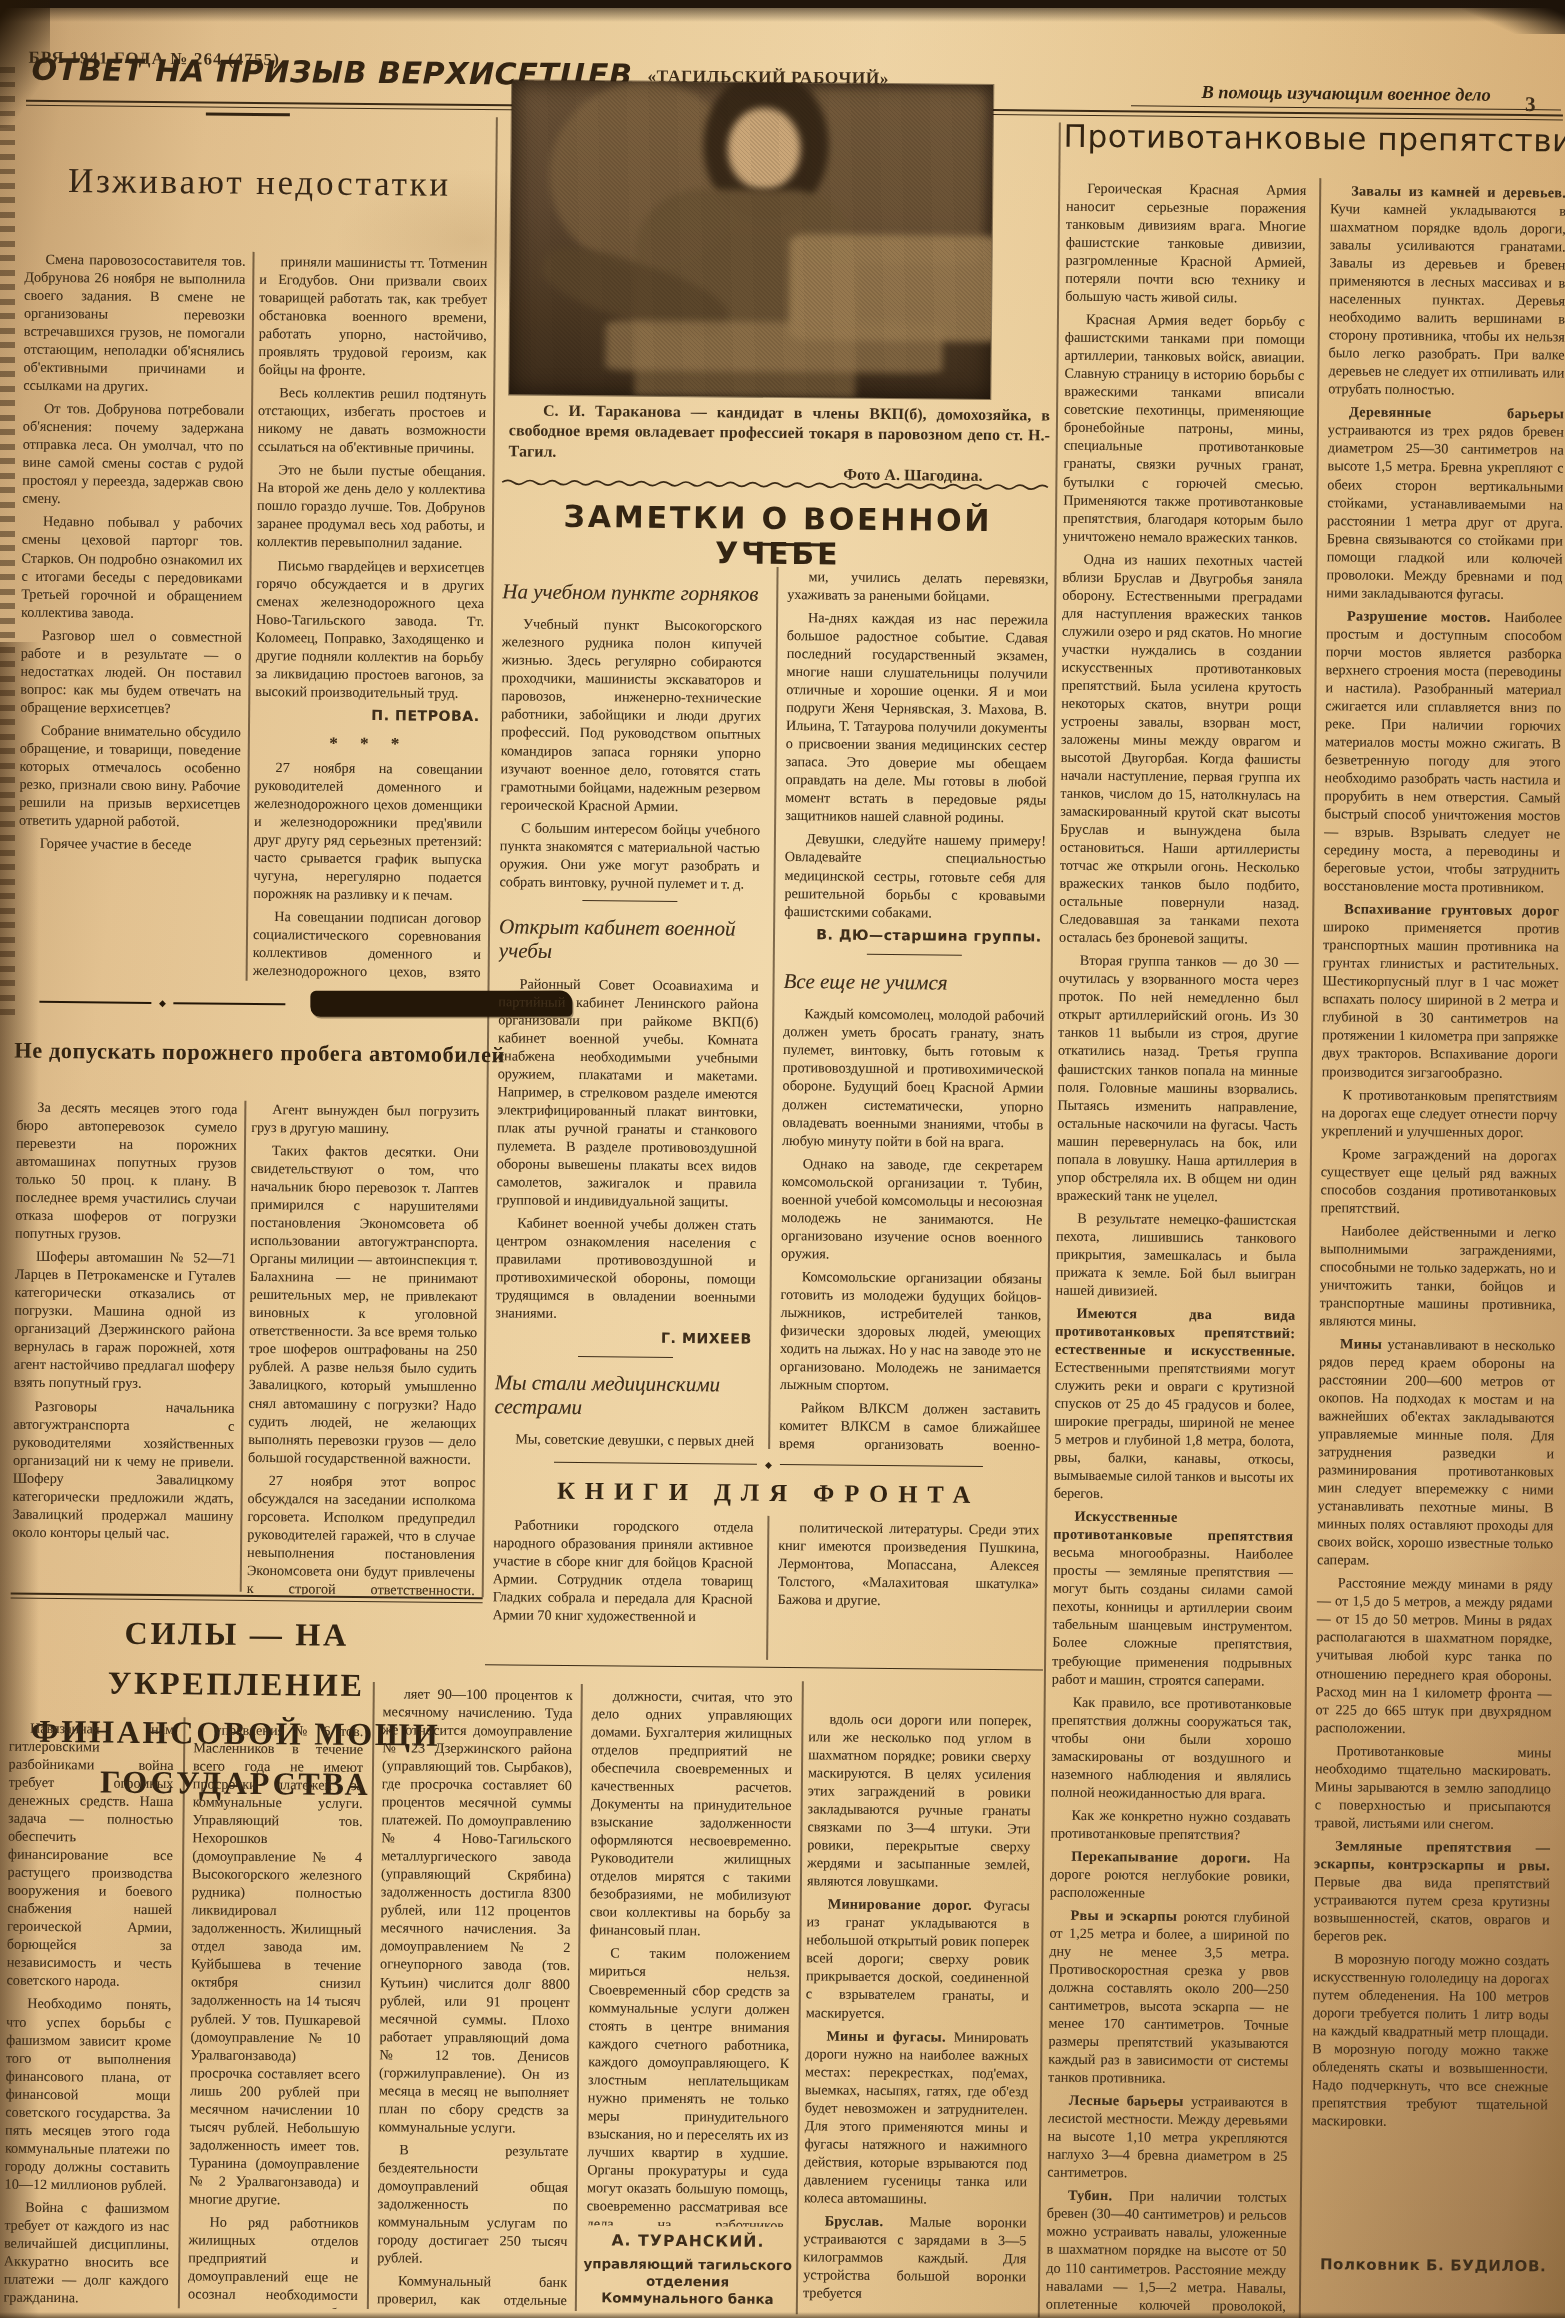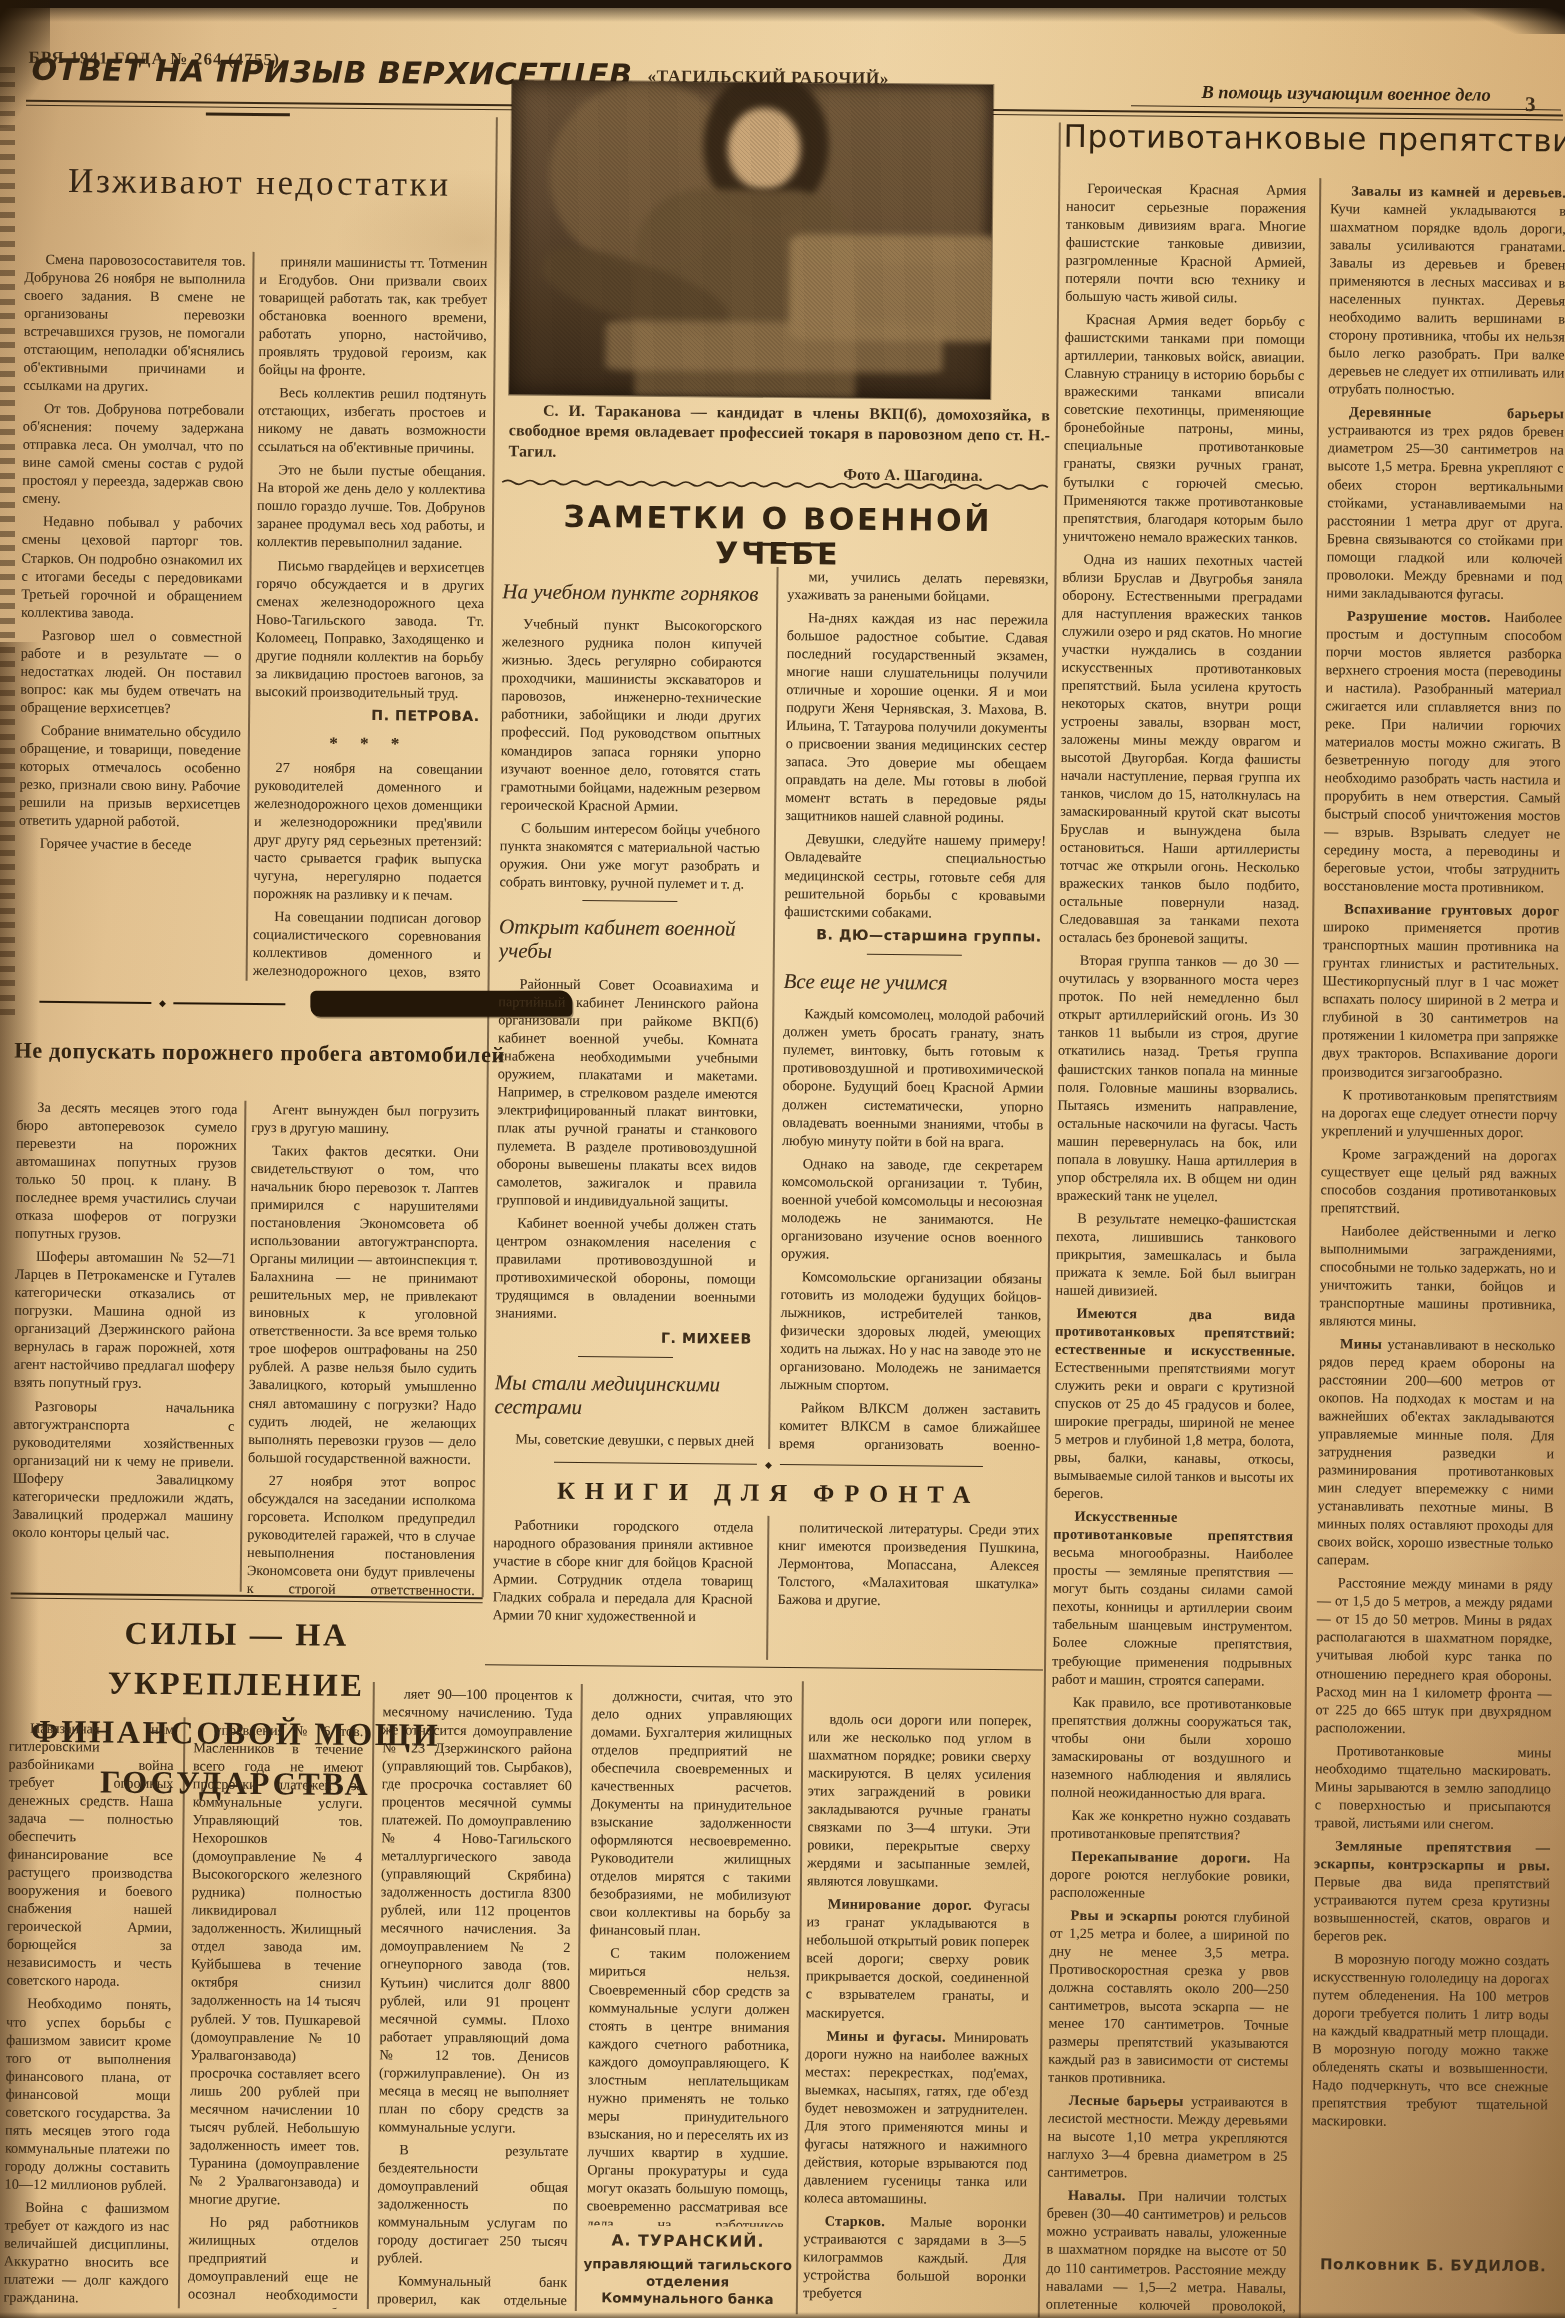--- a/index.html
+++ b/index.html
@@ -262,41 +262,41 @@
         <p>Одна из наших пехотных частей вблизи Бруслав и Двугробья заняла оборону. Естественными преградами для наступления вражеских танков служили озеро и ряд скатов. Но многие участки нуждались в создании искусственных противотанковых препятствий. Была усилена крутость некоторых скатов, внутри рощи устроены завалы, взорван мост, заложены мины между оврагом и высотой Двугорбая. Когда фашисты начали наступление, первая группа их танков, числом до 15, натолкнулась на замаскированный крутой скат высоты Бруслав и вынуждена была остановиться. Наши артиллеристы тотчас же открыли огонь. Несколько вражеских танков было подбито, остальные повернули назад. Следовавшая за танками пехота осталась без броневой защиты.</p>
         <p>Вторая группа танков — до 30 — очутилась у взорванного моста через проток. По ней немедленно был открыт артиллерийский огонь. Из 30 танков 11 выбыли из строя, другие откатились назад. Третья группа фашистских танков попала на минные поля. Головные машины взорвались. Пытаясь изменить направление, остальные наскочили на фугасы. Часть машин перевернулась на бок, или попала в ловушку. Наша артиллерия в упор обстреляла их. В общем ни один вражеский танк не уцелел.</p>
         <p>В результате немецко-фашистская пехота, лишившись танкового прикрытия, замешкалась и была прижата к земле. Бой был выигран нашей дивизией.</p>
         <p><b>Имеются два вида противотанковых препятствий: естественные и искусственные. </b>Естественными препятствиями могут служить реки и овраги с крутизной спусков от 25 до 45 градусов и более, широкие преграды, шириной не менее 5 метров и глубиной 1,8 метра, болота, рвы, балки, канавы, откосы, вымываемые силой танков и высоты их берегов.</p>
         <p><b>Искусственные противотанковые препятствия </b>весьма многообразны. Наиболее просты — земляные препятствия — могут быть созданы силами самой пехоты, конницы и артиллерии своим табельным шанцевым инструментом. Более сложные препятствия, требующие применения подрывных работ и машин, строятся саперами.</p>
         <p>Как правило, все противотанковые препятствия должны сооружаться так, чтобы они были хорошо замаскированы от воздушного и наземного наблюдения и являлись полной неожиданностью для врага.</p>
         <p>Как же конкретно нужно создавать противотанковые препятствия?</p>
         <p><b>Перекапывание дороги. </b>На дороге роются неглубокие ровики, расположенные</p>
         <p><b>Рвы и эскарпы </b>роются глубиной от 1,25 метра и более, а шириной по дну не менее 3,5 метра. Противоскоростная срезка у рвов должна составлять около 200—250 сантиметров, высота эскарпа — не менее 170 сантиметров. Точные размеры препятствий указываются каждый раз в зависимости от системы танков противника.</p>
         <p><b>Лесные барьеры </b>устраиваются в лесистой местности. Между деревьями на высоте 1,10 метра укрепляются наглухо 3—4 бревна диаметром в 25 сантиметров.</p>
-        <p><b>Навалы. </b>При наличии толстых бревен (30—40 сантиметров) и рельсов можно устраивать навалы, уложенные в шахматном порядке на высоте от 50 до 110 сантиметров. Расстояние между навалами — 1,5—2 метра. Навалы, оплетенные колючей проволокой, завалены и переплетены проволокой. Перед навалами можно отрывать ровики глубиной до 70 сантиметров.</p>
+        <p><b>Тубин. </b>При наличии толстых бревен (30—40 сантиметров) и рельсов можно устраивать навалы, уложенные в шахматном порядке на высоте от 50 до 110 сантиметров. Расстояние между навалами — 1,5—2 метра. Навалы, оплетенные колючей проволокой, завалены и переплетены проволокой. Перед навалами можно отрывать ровики глубиной до 70 сантиметров.</p>
       </div>
     <div class="col" style="left:1322px;top:176px;width:236px;height:2061px;">
         <p><b>Завалы из камней и деревьев. </b>Кучи камней укладываются в шахматном порядке вдоль дороги, завалы усиливаются гранатами. Завалы из деревьев и бревен применяются в лесных массивах и в населенных пунктах. Деревья необходимо валить вершинами в сторону противника, чтобы их нельзя было легко разобрать. При валке деревьев не следует их отпиливать или отрубать полностью.</p>
         <p><b>Деревянные барьеры </b>устраиваются из трех рядов бревен диаметром 25—30 сантиметров на высоте 1,5 метра. Бревна укрепляют с обеих сторон вертикальными стойками, устанавливаемыми на расстоянии 1 метра друг от друга. Бревна связываются со стойками при помощи гладкой или колючей проволоки. Между бревнами и под ними закладываются фугасы.</p>
         <p><b>Разрушение мостов. </b>Наиболее простым и доступным способом порчи мостов является разборка верхнего строения моста (переводины и настила). Разобранный материал сжигается или сплавляется вниз по реке. При наличии горючих материалов мосты можно сжигать. В безветренную погоду для этого необходимо разобрать часть настила и прорубить в нем отверстия. Самый быстрый способ уничтожения мостов — взрыв. Взрывать следует не середину моста, а переводины и береговые устои, чтобы затруднить восстановление моста противником.</p>
         <p><b>Вспахивание грунтовых дорог </b>широко применяется против транспортных машин противника на грунтах глинистых и растительных. Шестикорпусный плуг в 1 час может вспахать полосу шириной в 2 метра и глубиной в 30 сантиметров на протяжении 1 километра при запряжке двух тракторов. Вспахивание дороги производится зигзагообразно.</p>
         <p>К противотанковым препятствиям на дорогах еще следует отнести порчу укреплений и улучшенных дорог.</p>
         <p>Кроме заграждений на дорогах существует еще целый ряд важных способов создания противотанковых препятствий.</p>
         <p>Наиболее действенными и легко выполнимыми заграждениями, способными не только задержать, но и уничтожить танки, бойцов и транспортные машины противника, являются мины.</p>
         <p><b>Мины </b>устанавливают в несколько рядов перед краем обороны на расстоянии 200—600 метров от окопов. На подходах к мостам и на важнейших об'ектах закладываются управляемые минные поля. Для затруднения разведки и разминирования противотанковых мин следует вперемежку с ними устанавливать пехотные мины. В минных полях оставляют проходы для своих войск, хорошо известные только саперам.</p>
         <p>Расстояние между минами в ряду — от 1,5 до 5 метров, а между рядами — от 15 до 50 метров. Мины в рядах располагаются в шахматном порядке, учитывая любой курс танка по отношению переднего края обороны. Расход мин на 1 километр фронта — от 225 до 665 штук при двухрядном расположении.</p>
         <p>Противотанковые мины необходимо тщательно маскировать. Мины зарываются в землю заподлицо с поверхностью и присыпаются травой, листьями или снегом.</p>
         <p><b>Земляные препятствия — эскарпы, контрэскарпы и рвы. </b>Первые два вида препятствий устраиваются путем среза крутизны возвышенностей, скатов, оврагов и берегов рек.</p>
         <p>В морозную погоду можно создать искусственную гололедицу на дорогах путем обледенения. На 100 метров дороги требуется полить 1 литр воды на каждый квадратный метр площади. В морозную погоду можно также обледенять скаты и возвышенности. Надо подчеркнуть, что все снежные препятствия требуют тщательной маскировки.</p>
       </div>
     <div class="col" style="left:815px;top:1709px;width:223px;height:605px;">
         <p>вдоль оси дороги или поперек, или же несколько под углом в шахматном порядке; ровики сверху маскируются. В целях усиления этих заграждений в ровики закладываются ручные гранаты связками по 3—4 штуки. Эти ровики, перекрытые сверху жердями и засыпанные землей, являются ловушками.</p>
         <p><b>Минирование дорог. </b>Фугасы из гранат укладываются в небольшой открытый ровик поперек всей дороги; сверху ровик прикрывается доской, соединенной с взрывателем гранаты, и маскируется.</p>
         <p><b>Мины и фугасы. </b>Минировать дороги нужно на наиболее важных местах: перекрестках, под'емах, выемках, насыпях, гатях, где об'езд будет невозможен и затруднителен. Для этого применяются мины и фугасы натяжного и нажимного действия, которые взрываются под давлением гусеницы танка или колеса автомашины.</p>
-        <p><b>Старков. </b>Малые воронки устраиваются с зарядами в 3—5 килограммов каждый. Для устройства большой воронки требуется</p>
+        <p><b>Бруслав. </b>Малые воронки устраиваются с зарядами в 3—5 килограммов каждый. Для устройства большой воронки требуется</p>
       </div>
     <div class="abs atsig">Полковник Б. БУДИЛОВ.</div>
 
   </div>
 
   <div class="edge-top"></div>
   <div class="edge-top2"></div>
   <div class="edge-tr"></div>
   <div class="edge-tl"></div>
   <div class="edge-bottom"></div>

